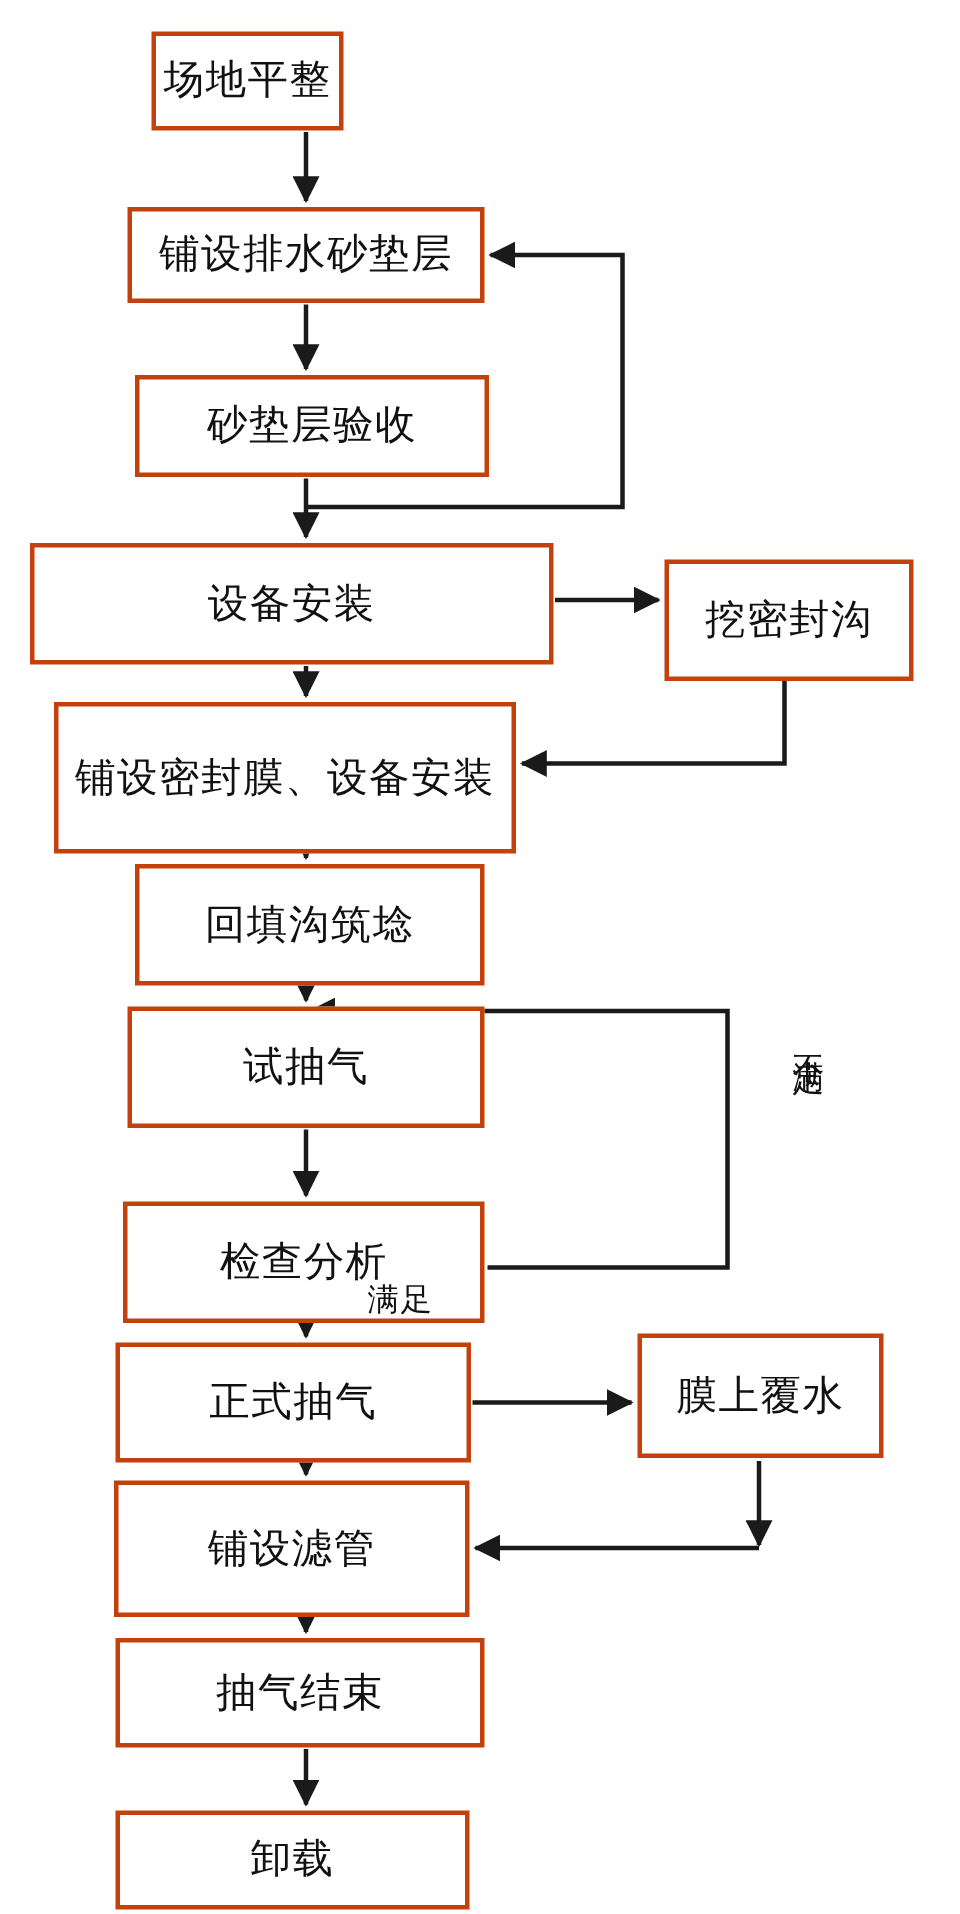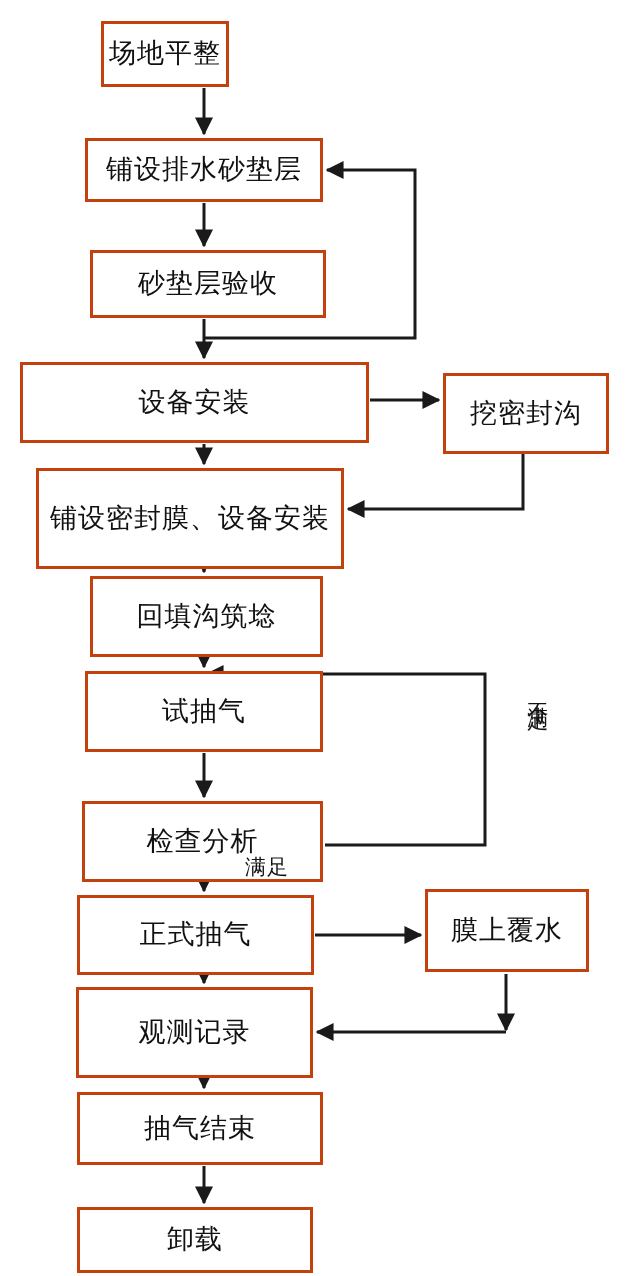--- a/index.html
+++ b/index.html
@@ -155,21 +155,21 @@
 
   <div class="node" style="left:77px; top:895px; width:237px; height:80px;">
     <span class="node-label">正式抽气</span>
   </div>
 
   <div class="node" style="left:425px; top:889px; width:164px; height:83px;">
     <span class="node-label">膜上覆水</span>
   </div>
 
   <div class="node" style="left:76px; top:987px; width:237px; height:91px;">
-    <span class="node-label">观测记录</span>
+    <span class="node-label">铺设滤管</span>
   </div>
 
   <div class="node" style="left:77px; top:1092px; width:246px; height:73px;">
     <span class="node-label">抽气结束</span>
   </div>
 
   <div class="node" style="left:77px; top:1207px; width:236px; height:66px;">
     <span class="node-label">卸载</span>
   </div>
 

